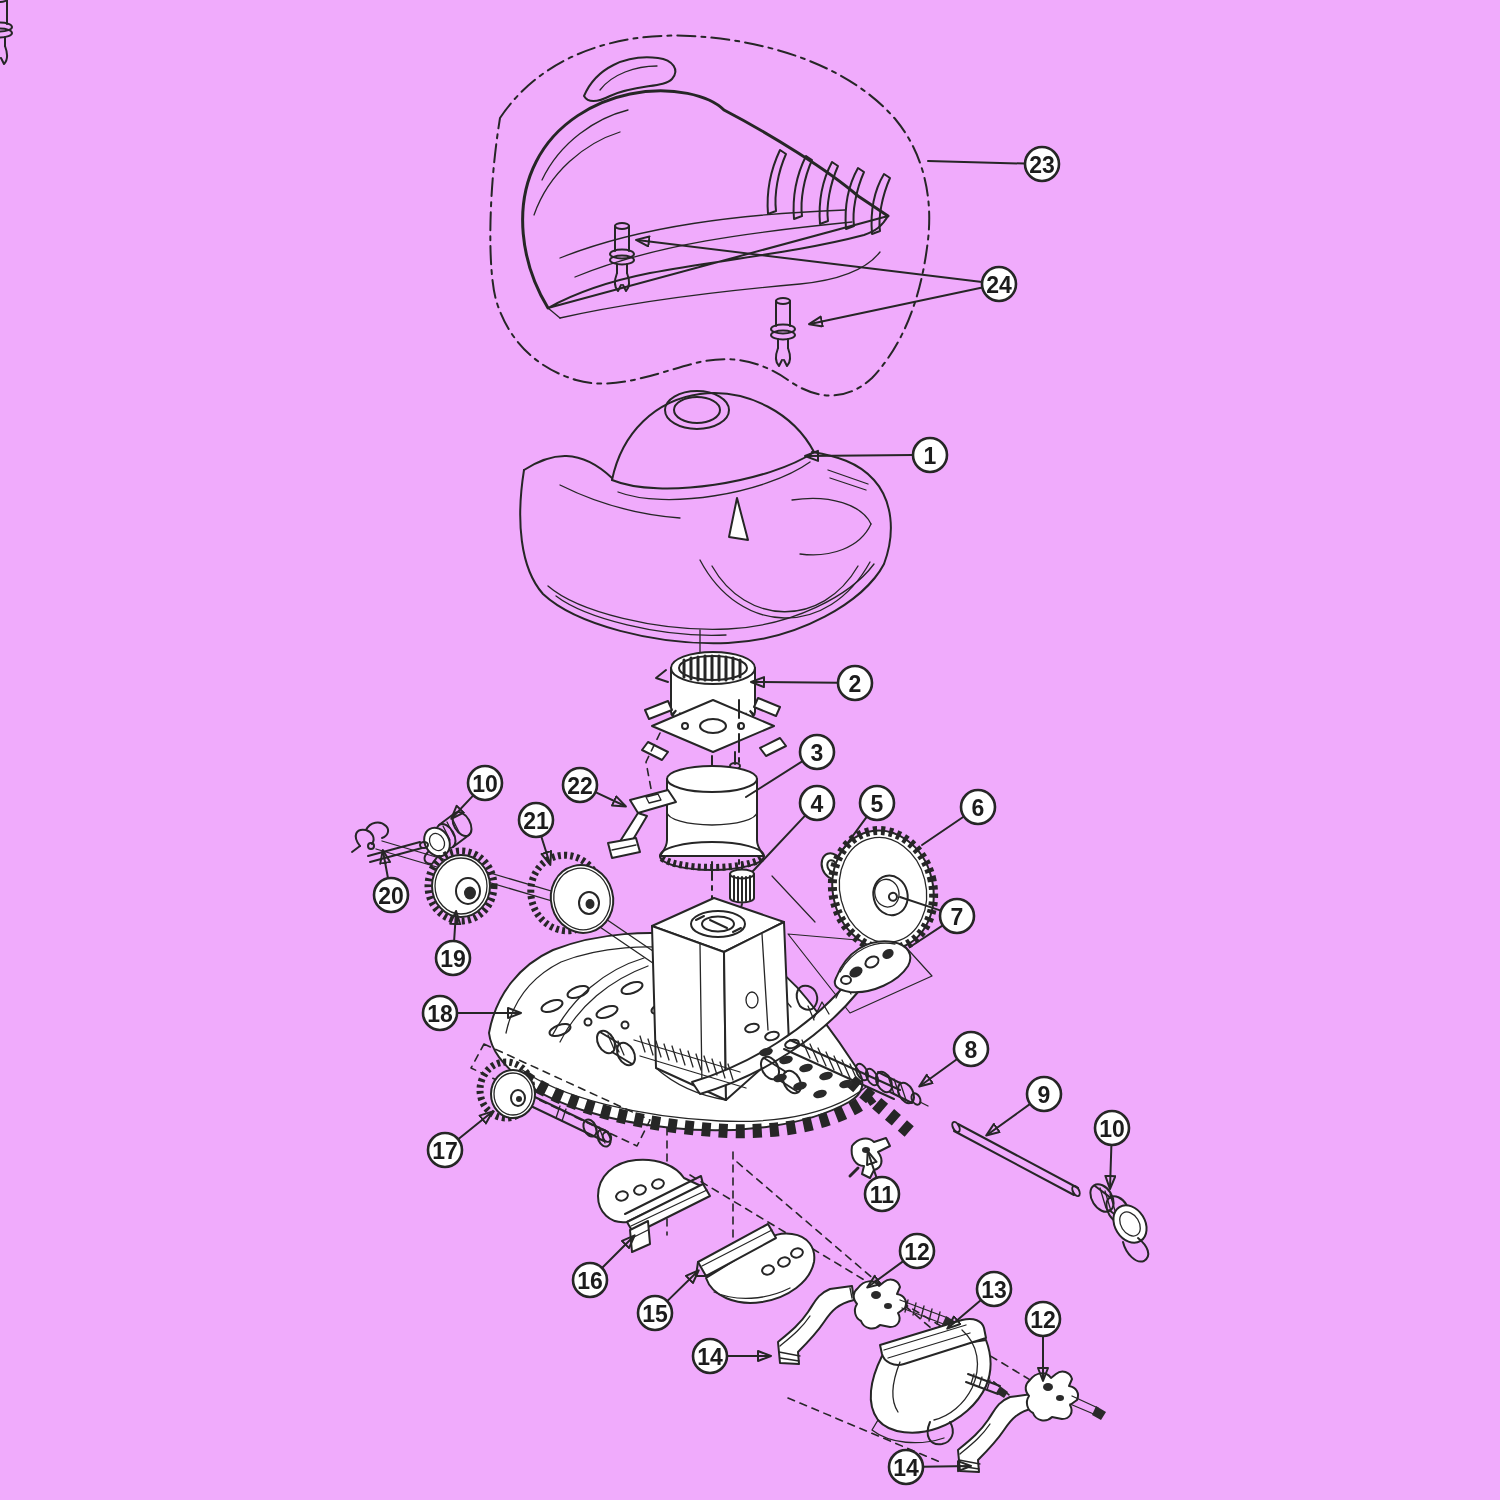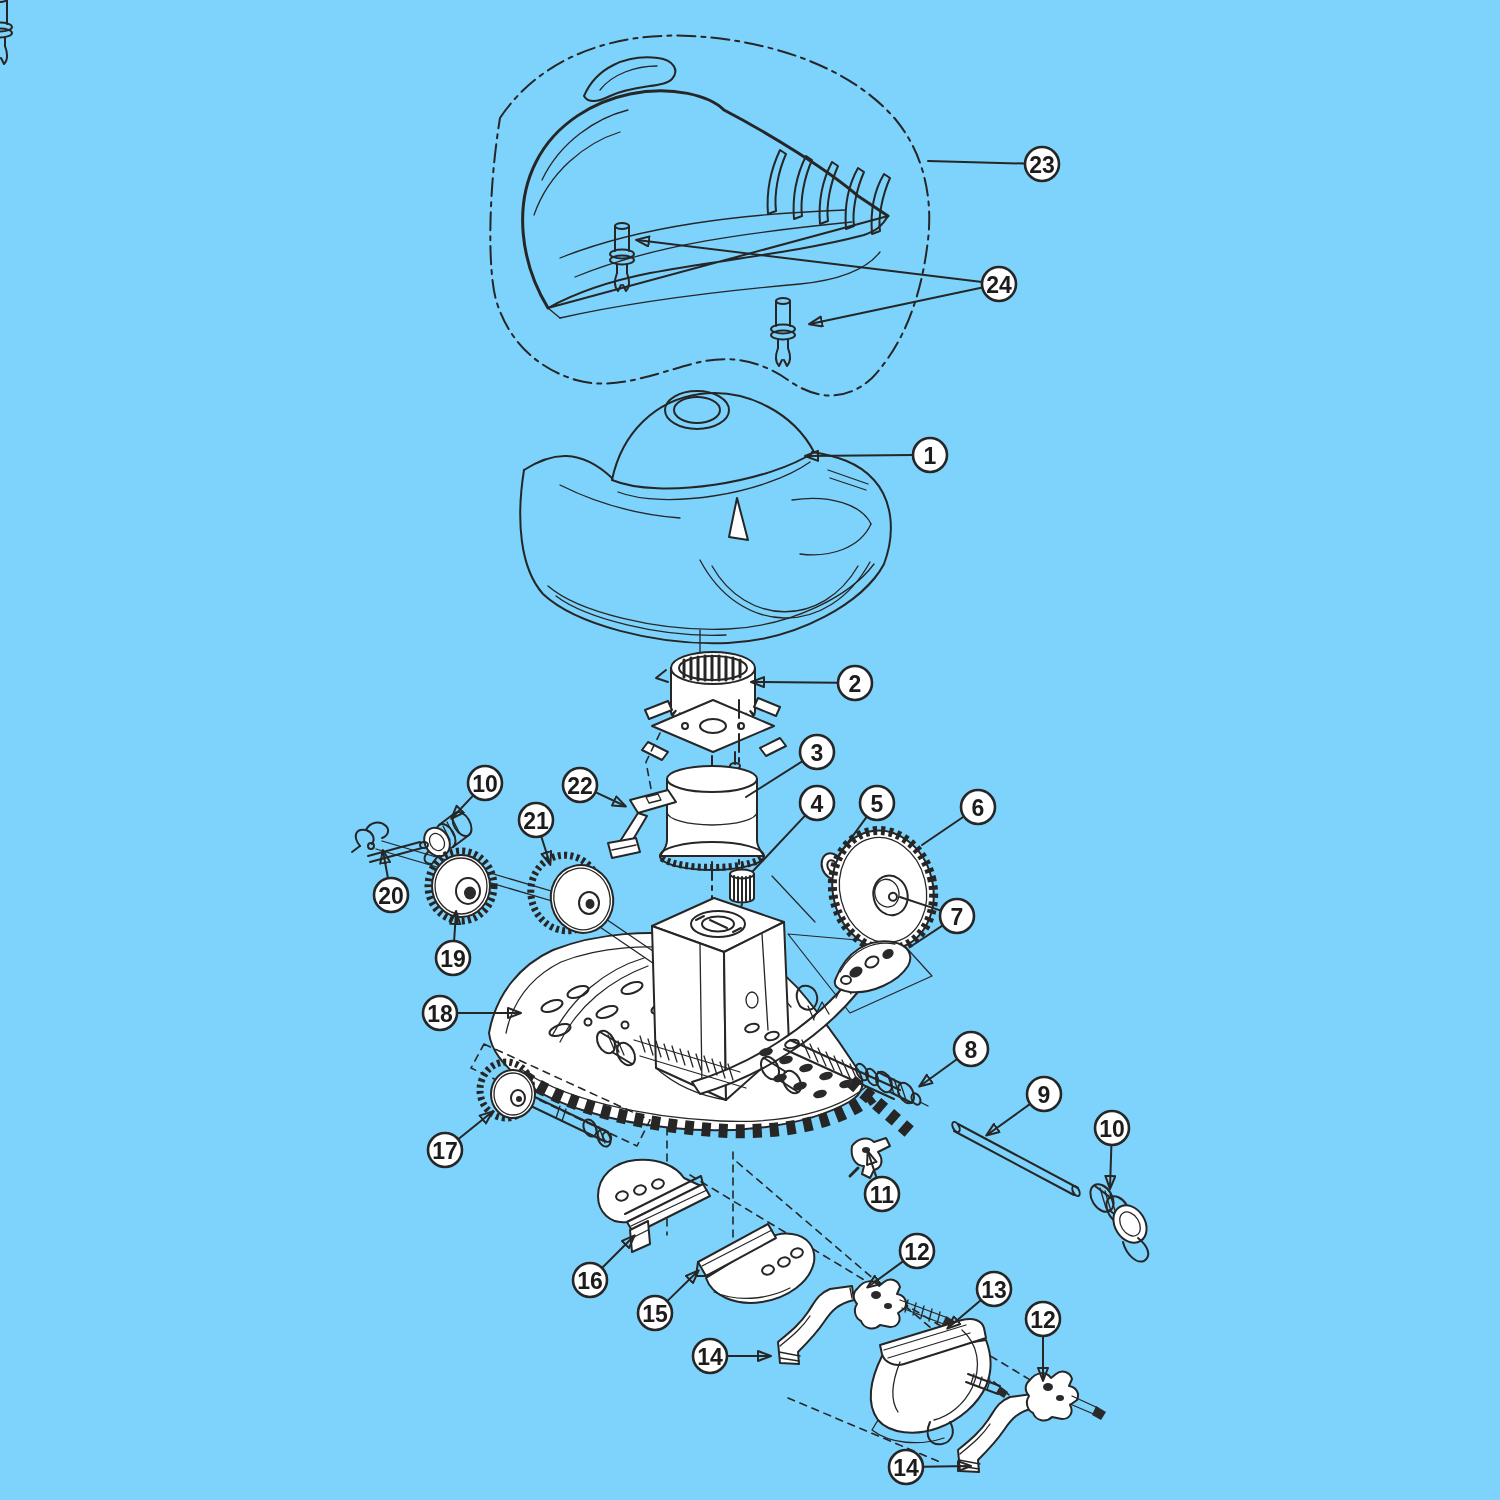--- a/index.html
+++ b/index.html
@@ -1,16 +1,16 @@
 <!DOCTYPE html>
 <html><head>
 <meta charset="utf-8">
 <style>
   html,body{margin:0;padding:0;background:#ffffff;}
-  .canvas{width:1500px;height:1500px;background:#7dd3fc;position:relative;overflow:hidden;}
+  .canvas{width:1500px;height:1500px;background:#f0abfc;position:relative;overflow:hidden;}
   svg{display:block;}
   
   #diagram path,#diagram line,#diagram ellipse,#diagram circle,#diagram polyline,#diagram rect{
     fill:none;stroke:#262626;stroke-width:2;stroke-linecap:round;stroke-linejoin:round;}
   #diagram .wf{fill:#ffffff;}
   #diagram .df{fill:#2a2a2a;stroke:none;}
   #diagram .thin{stroke-width:1.3;}
   #diagram .bold{stroke-width:3;}
   #diagram .dash{stroke-dasharray:7 6;stroke-width:1.6;}
   #diagram .dashdot{stroke-dasharray:18 6 4 6;stroke-width:2;}

